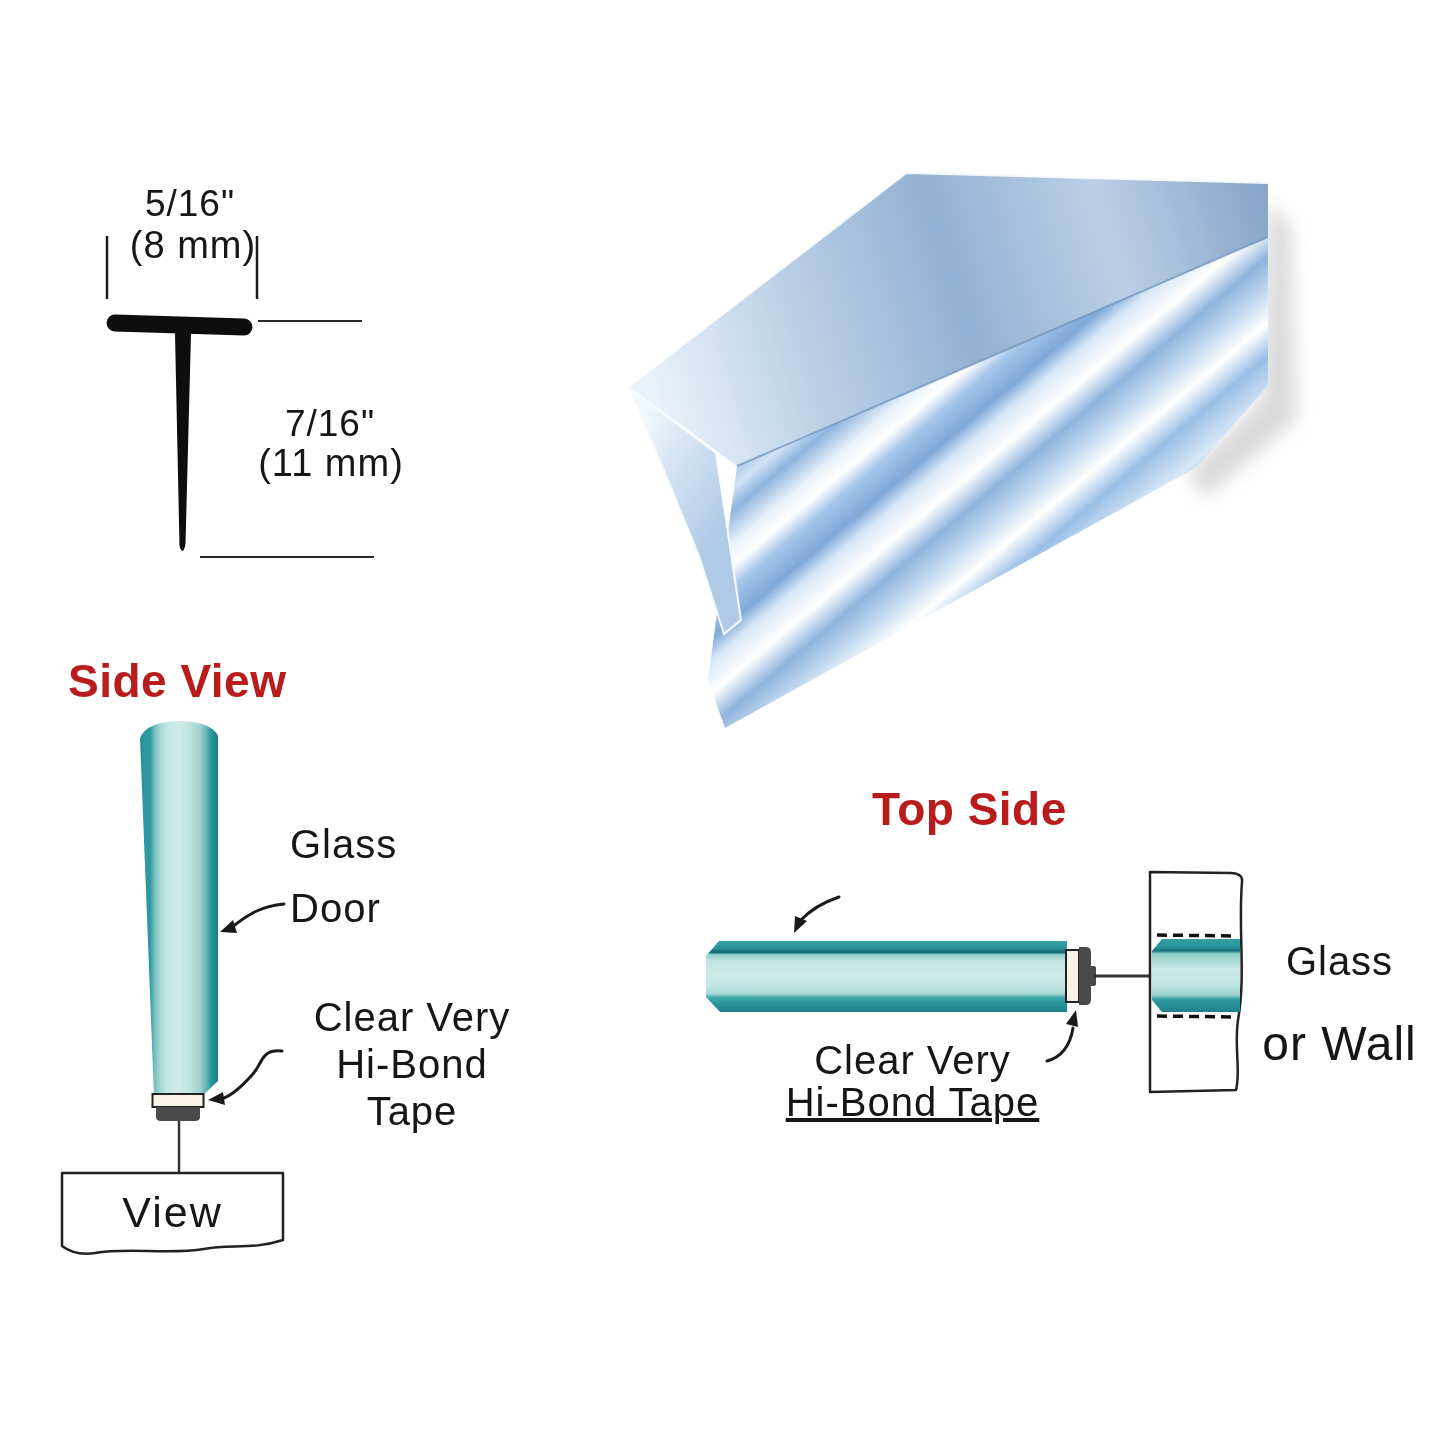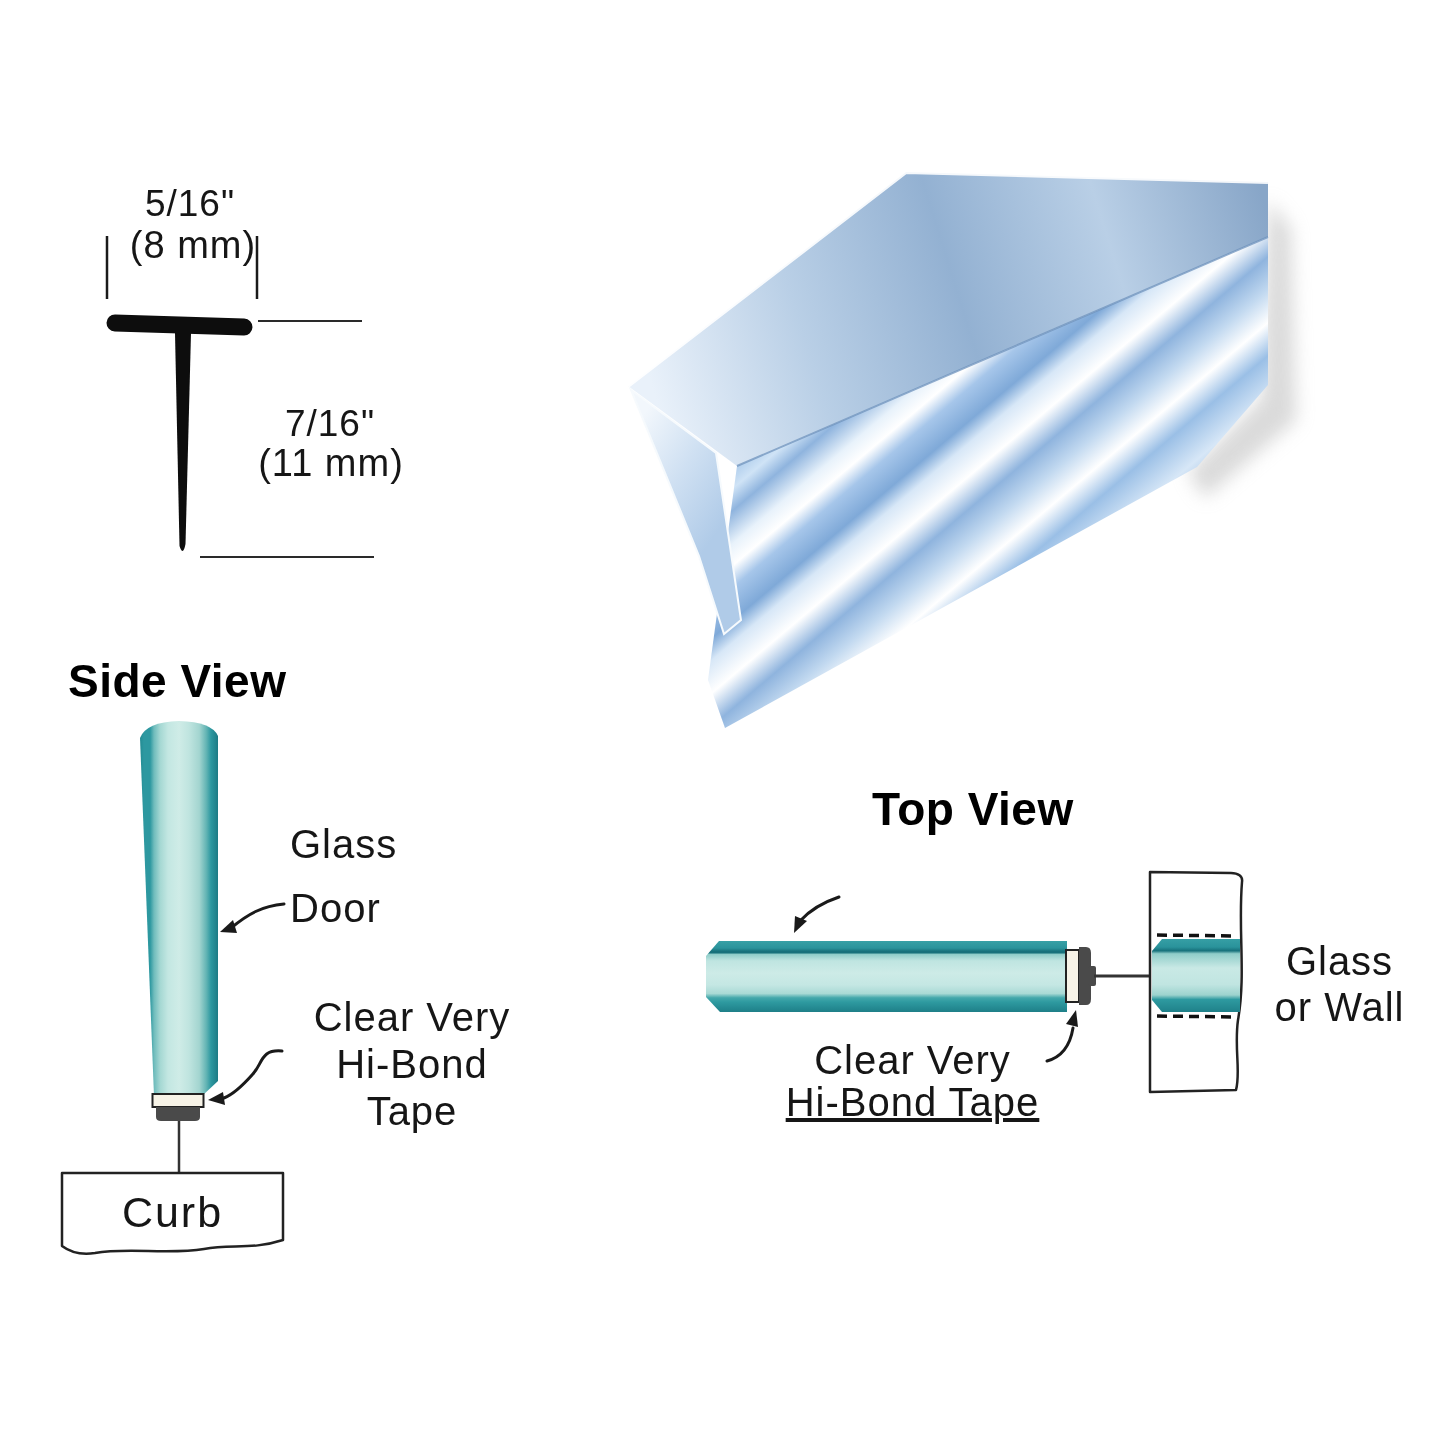--- a/index.html
+++ b/index.html
@@ -2,21 +2,21 @@
 <html><head>
 <meta charset="utf-8">
 <style>
   html,body{margin:0;padding:0;background:#ffffff;}
   #canvas{position:relative;width:1445px;height:1445px;background:#ffffff;overflow:hidden;
           font-family:"Liberation Sans",sans-serif;}
   svg{position:absolute;left:0;top:0;}
   .lbl{position:absolute;color:#161616;letter-spacing:1px;white-space:nowrap;
        font-family:"Liberation Sans",sans-serif;line-height:1.15;}
   .ctr{text-align:center;}
-  .bold{font-weight:700;letter-spacing:0.5px;color:#000000;}
+  .bold{font-weight:700;letter-spacing:0.5px;color:#b91c1c;}
 </style>
 </head>
 <body>
 
 <div id="canvas">
 
 <svg width="1445" height="1445" viewBox="0 0 1445 1445">
   <defs>
     <linearGradient id="gradFace" gradientUnits="userSpaceOnUse" x1="1000" y1="230" x2="1271" y2="551">
       <stop offset="0" stop-color="#9cc0e6"></stop>
@@ -159,28 +159,28 @@
     <div class="lbl" style="position:static;font-size:40px;line-height:47px;">Glass</div>
     <div class="lbl" style="position:static;font-size:40px;line-height:47px;margin-top:17px;">Door</div>
   </div>
 
   <div style="position:absolute;left:288px;top:994px;width:248px;text-align:center;">
     <div class="lbl ctr" style="position:static;font-size:40px;line-height:47px;">Clear Very</div>
     <div class="lbl ctr" style="position:static;font-size:40px;line-height:47px;">Hi-Bond</div>
     <div class="lbl ctr" style="position:static;font-size:40px;line-height:47px;">Tape</div>
   </div>
 
-  <div class="lbl ctr" style="left:62px;top:1188px;width:221px;font-size:43px;letter-spacing:2px;">Curb</div>
+  <div class="lbl ctr" style="left:62px;top:1188px;width:221px;font-size:43px;letter-spacing:2px;">View</div>
 
-  <div class="lbl bold" style="left:872px;top:783px;font-size:46px;">Top View</div>
+  <div class="lbl bold" style="left:872px;top:783px;font-size:46px;">Top Side</div>
 
 
   <div style="position:absolute;left:770px;top:1039px;width:285px;text-align:center;">
     <div class="lbl ctr" style="position:static;font-size:40px;line-height:42px;">Clear Very</div>
     <div class="lbl ctr" style="position:static;font-size:40px;line-height:42px;text-decoration:underline;">Hi-Bond Tape</div>
   </div>
 
   <div style="position:absolute;left:1252px;top:938px;width:175px;text-align:center;">
     <div class="lbl ctr" style="position:static;font-size:40px;line-height:46px;">Glass</div>
-    <div class="lbl ctr" style="position:static;font-size:40px;line-height:46px;">or Wall</div>
+    <div class="lbl ctr" style="position:static;font-size:48px;line-height:46px;margin-top:37px;">or Wall</div>
   </div>
 
 </div>
 
 </body></html>

